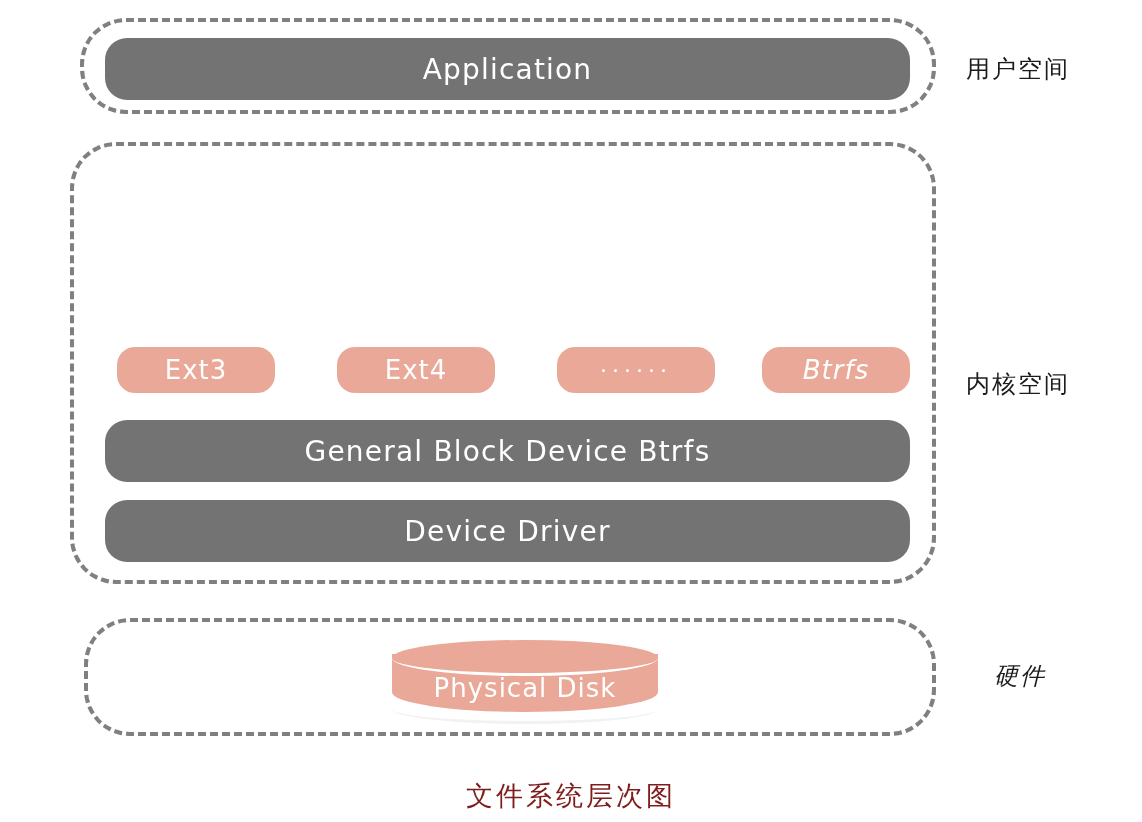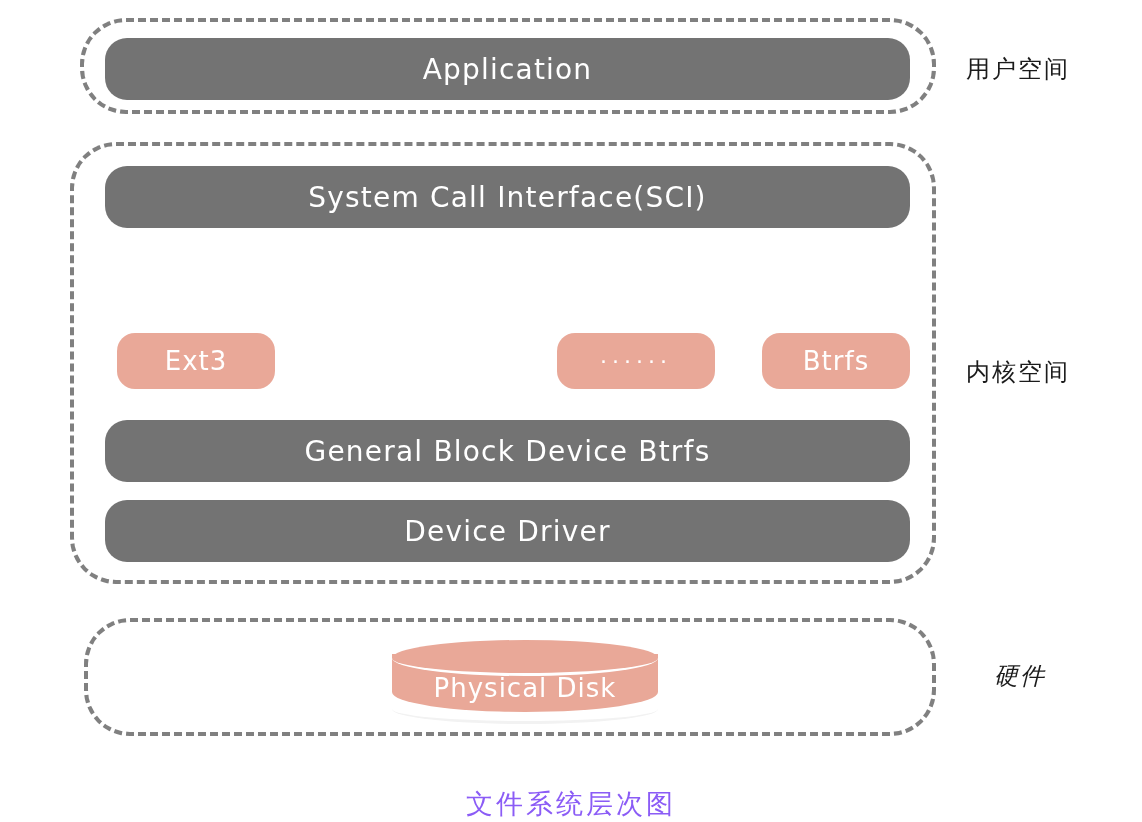--- a/index.html
+++ b/index.html
@@ -54,39 +54,39 @@
 
   #bar-application { top: 38px;  }
   #bar-sci         { top: 166px; }
   #bar-vfs         { top: 260px; }
   #bar-gbdl        { top: 420px; }
   #bar-driver      { top: 500px; }
 
   
   .chip {
     position: absolute;
-    top: 333px;
-    height: 56px;
+    top: 347px;
+    height: 46px;
     background: #E9A898;
     border-radius: 18px;
     color: #ffffff;
     display: flex;
     align-items: center;
     justify-content: center;
     font-family: "DejaVu Sans", sans-serif;
     font-size: 26px;
     letter-spacing: 1px;
     white-space: nowrap;
     box-sizing: border-box;
     user-select: none;
   }
   #chip-ext3  { left: 117px; width: 158px; }
   #chip-ext4  { left: 337px; width: 158px; }
   #chip-more  { left: 557px; width: 158px; font-size: 22px; letter-spacing: 5px; }
-  #chip-btrfs { left: 762px; width: 148px; }
+  #chip-btrfs { left: 762px; width: 148px; font-style: italic; }
 
   
   #disk {
     position: absolute;
     left: 392px;
     top: 640px;
     width: 266px;
     height: 74px;
   }
   #disk .cyl-body {
@@ -137,57 +137,56 @@
   .zone-label {
     position: absolute;
     color: #1b1b1b;
     font-family: "DejaVu Sans", sans-serif;
     font-size: 24px;
     letter-spacing: 2px;
     white-space: nowrap;
     user-select: none;
   }
   #label-user   { left: 966px; top: 53px;  }
-  #label-kernel { left: 966px; top: 356px; }
+  #label-kernel { left: 966px; top: 368px; }
   #label-hw     { left: 994px; top: 660px; font-style: italic; }
 
   
   #caption {
     position: absolute;
     left: 0;
     top: 778px;
     width: 1142px;
     text-align: center;
-    color: #8b5cf6;
+    color: #7f1d1d;
     font-family: "DejaVu Sans", sans-serif;
     font-size: 27px;
     letter-spacing: 3px;
     white-space: nowrap;
     user-select: none;
-    margin-top: 8px;
   }
 </style>
 </head>
 <body>
 
 <div id="canvas">
 
   <div class="region" id="region-user"></div>
 
   <div class="bar wide" id="bar-application">Application</div>
 
   <div class="zone-label" id="label-user">用户空间</div>
 
   <div class="region" id="region-kernel"></div>
 
-  <div class="bar wide" id="bar-sci">System Call Interface(SCI)</div>
 
 
   <div class="chip" id="chip-ext3">Ext3</div>
 
+  <div class="chip" id="chip-ext4">Ext4</div>
 
   <div class="chip" id="chip-more">······</div>
 
   <div class="chip" id="chip-btrfs">Btrfs</div>
 
   <div class="bar wide" id="bar-gbdl">General Block Device Btrfs</div>
 
   <div class="bar wide" id="bar-driver">Device Driver</div>
 
   <div class="zone-label" id="label-kernel">内核空间</div>

